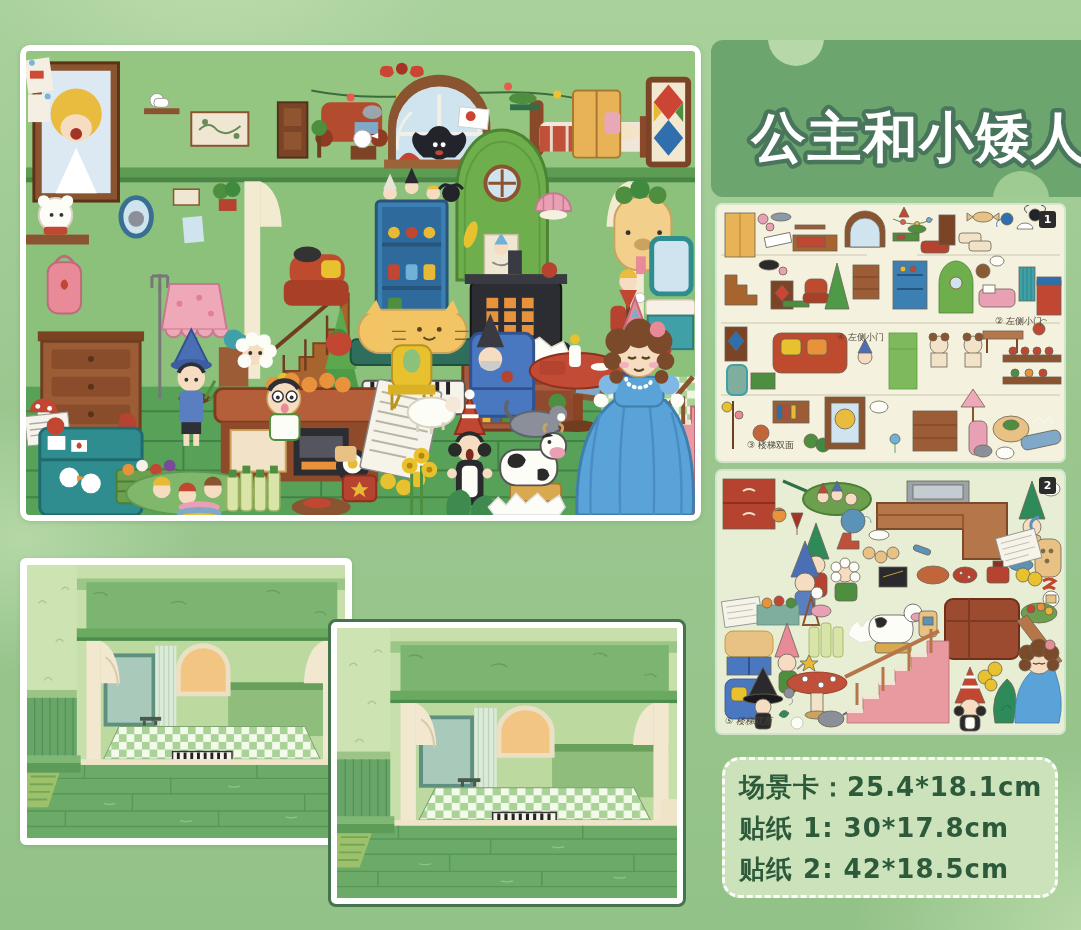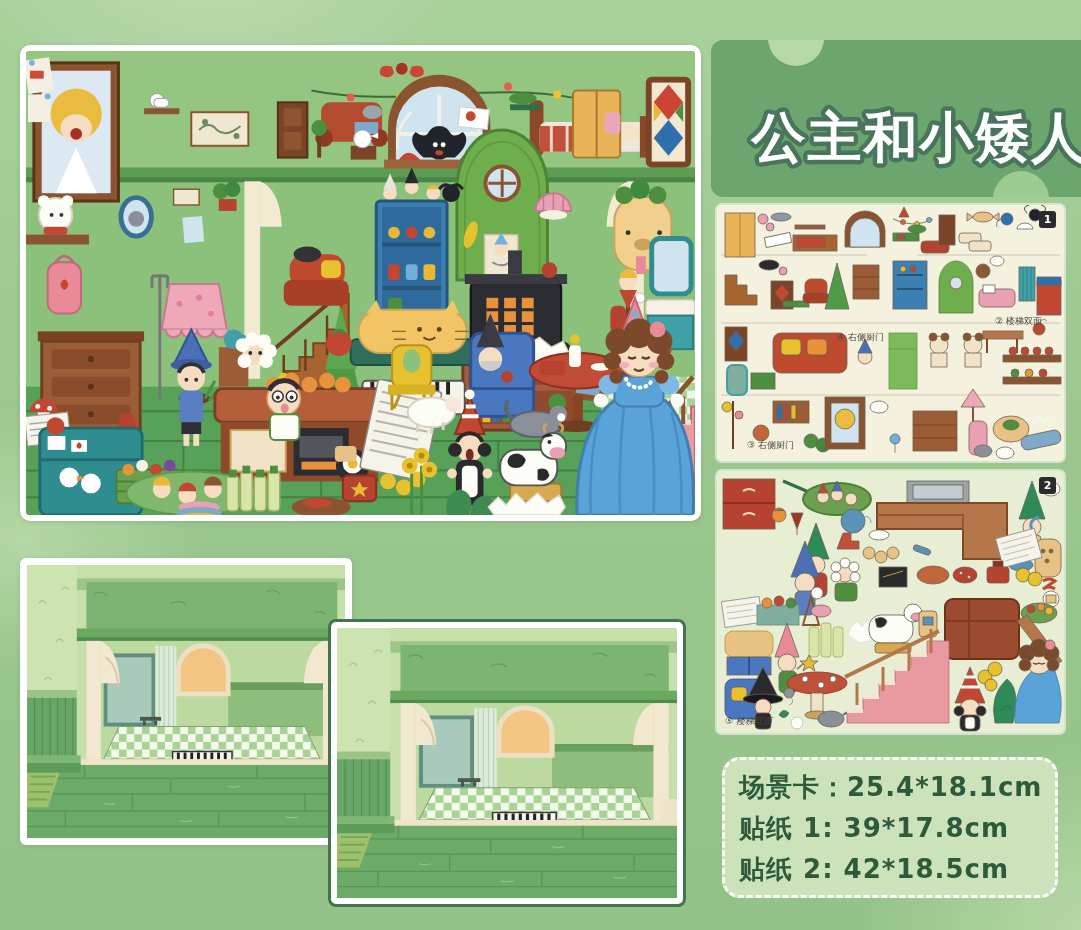--- a/index.html
+++ b/index.html
@@ -667,23 +667,23 @@
         <rect x="252" y="216" width="18" height="34" rx="6" fill="#e9a0b4"></rect>
         <ellipse cx="294" cy="224" rx="18" ry="13" fill="#e8c284"></ellipse>
           <ellipse cx="294" cy="220" rx="8" ry="5" fill="#4e8f3f"></ellipse>
         <rect x="304" y="228" width="40" height="14" rx="6" fill="#7fa8c9" transform="rotate(-12 324 235)"></rect>
         <path d="M316,218 l6,-6 4,6 6,-6 4,6" stroke="#fdfdf8" fill="none"></path>
         <ellipse cx="266" cy="246" rx="9" ry="6" fill="#8a8f99"></ellipse>
         <ellipse cx="288" cy="248" rx="9" ry="6" fill="#fdfdf8"></ellipse>
       </g>
     </svg>
     <div class="badge">1</div>
-    <div class="mini-label" style="left:120px;top:126px;">④ 右侧厨门</div>
-    <div class="mini-label" style="left:278px;top:110px;">② 楼梯双面</div>
-    <div class="mini-label" style="left:30px;top:234px;">③ 右侧厨门</div>
+    <div class="mini-label" style="left:120px;top:126px;">④ 左侧小门</div>
+    <div class="mini-label" style="left:278px;top:110px;">② 左侧小门</div>
+    <div class="mini-label" style="left:30px;top:234px;">③ 楼梯双面</div>
   </div>
 
   <div class="abs sheet sheet2">
     <svg viewBox="0 0 347 262">
       <g stroke="#6b6354" stroke-width="0.8">
         <rect x="6" y="8" width="52" height="50" fill="#b5432f"></rect>
         <path d="M6,32 h52" stroke="#8f2f1e" stroke-width="2"></path>
         <path d="M26,20 q6,-4 12,0 M26,44 q6,-4 12,0" stroke="#f2e3c8" fill="none" stroke-width="2"></path>
         <line x1="66" y1="10" x2="108" y2="28" stroke="#2f6e46" stroke-width="3"></line>
         <ellipse cx="120" cy="28" rx="34" ry="16" fill="#6da04e" stroke="#4c7f36" stroke-width="2"></ellipse>
@@ -845,17 +845,17 @@
   </div>
   <div class="abs cardB">
     <svg viewBox="0 0 332 284" preserveAspectRatio="none">
       <use href="#room" xlink:href="#room"></use>
     </svg>
   </div>
 
 
   <div class="abs specs">
     <div class="line">场景卡：25.4*18.1cm</div>
-    <div class="line">贴纸 1: 39*17.8cm</div>
+    <div class="line">贴纸 1: 30*17.8cm</div>
     <div class="line">贴纸 2: 42*18.5cm</div>
   </div>
 
 </div>
 
 </body></html>

